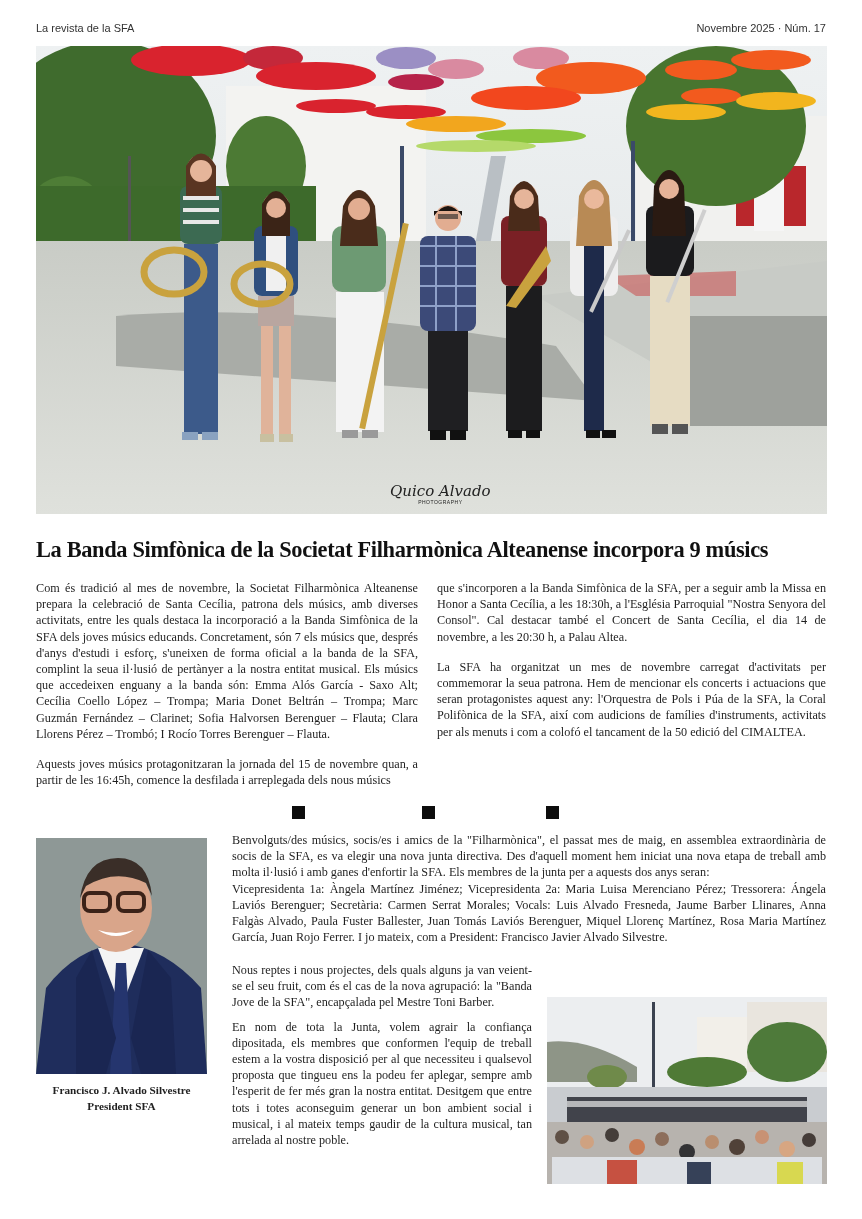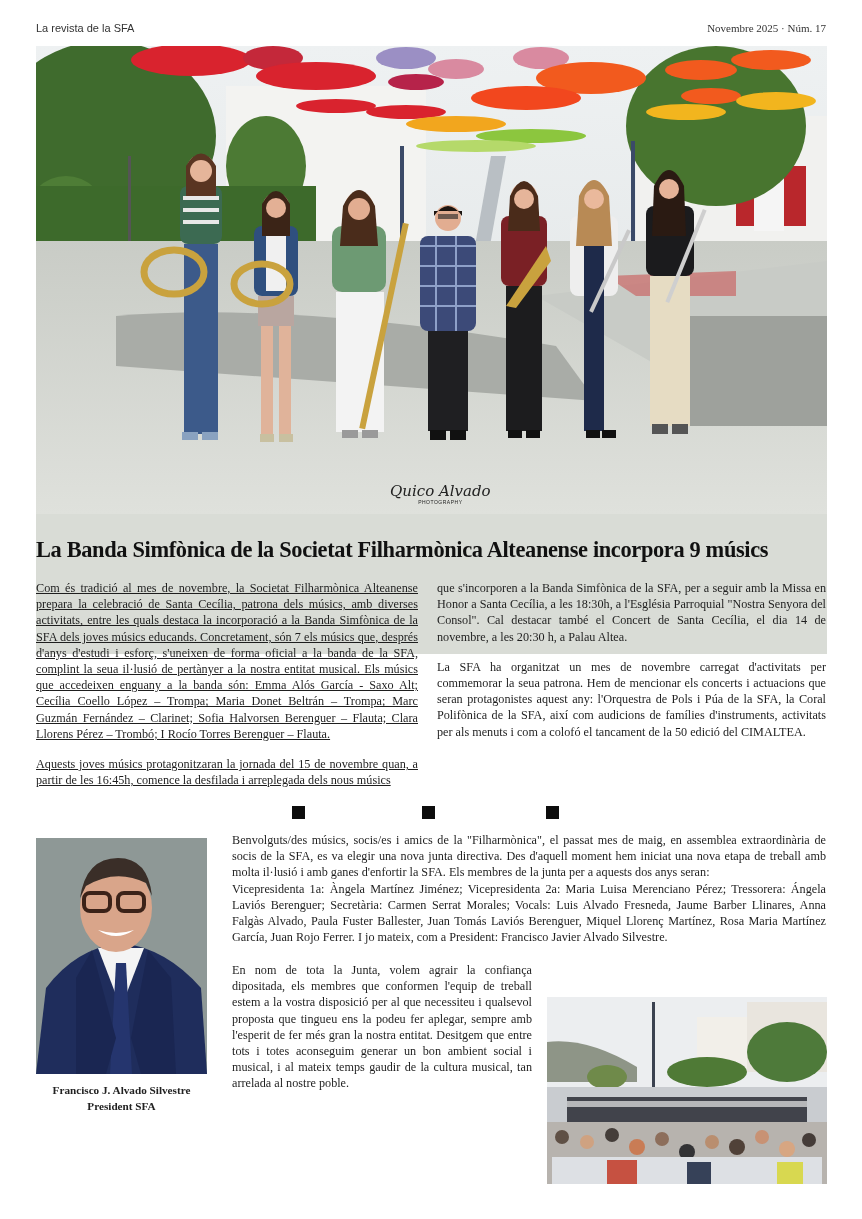--- a/index.html
+++ b/index.html
@@ -1,33 +1,33 @@
 <!DOCTYPE html>
 <html><head>
 <meta charset="utf-8">
 <style>
   * { box-sizing: border-box; margin: 0; padding: 0; }
   html, body { width: 862px; height: 1219px; background: #ffffff; overflow: hidden; }
   body { position: relative; font-family: "Liberation Serif", "DejaVu Serif", serif; color: #1a1a1a; }
 
   .running-head-left { position: absolute; left: 36px; top: 22px; font-family: "Liberation Sans", "DejaVu Sans", sans-serif; font-size: 11px; color: #333; }
-  .running-head-right { position: absolute; right: 36px; top: 22px; font-family: Liberation Serif, serif; font-size: 11px; color: #333; text-align: right; }
+  .running-head-right { position: absolute; right: 36px; top: 22px; font-family: Liberation Sans, sans-serif; font-size: 11px; color: #333; text-align: right; }
 
   
-  .hero { position: absolute; left: 36px; top: 46px; width: 791px; height: 608px; overflow: hidden; background: #d9dcd6; }
+  .hero { position: absolute; left: 36px; top: 46px; width: 791px; height: 468px; overflow: hidden; background: #d9dcd6; }
   .hero svg { display: block; }
   .photo-credit { position: absolute; left: 354px; top: 438px; text-align: center; color: #222; }
   .photo-credit .sig { font-family: "DejaVu Serif", serif; font-style: italic; font-size: 15px; line-height: 15px; }
   .photo-credit .sub { font-family: "Liberation Sans", sans-serif; font-size: 5px; letter-spacing: 0.5px; }
 
   .headline { position: absolute; left: 36px; top: 537px; width: 795px; font-family: "Liberation Serif", serif; font-weight: bold; font-size: 22.4px; letter-spacing: -0.35px; white-space: nowrap; color: #111; }
 
   .col { position: absolute; font-size: 12.2px; line-height: 16.2px; text-align: justify; color: #1e1e1e; }
   .col p { margin-bottom: 14px; }
-  .col-left { left: 36px; top: 580px; width: 382px; text-decoration: underline; }
+  .col-left { left: 36px; top: 580px; width: 382px; }
   .col-right { left: 437px; top: 580px; width: 389px; }
 
   .separator { position: absolute; top: 806px; width: 13px; height: 13px; background: #0d0d0d; }
 
   .portrait { position: absolute; left: 36px; top: 838px; width: 171px; height: 236px; overflow: hidden; background: #8a9492; }
   .caption { position: absolute; left: 36px; top: 1082px; width: 171px; text-align: center; font-weight: bold; font-size: 11.2px; line-height: 16px; color: #222; }
 
   .letter-wide { position: absolute; left: 232px; top: 832px; width: 594px; font-size: 12.2px; line-height: 16.2px; text-align: justify; color: #1e1e1e; }
   .letter-narrow { position: absolute; left: 232px; top: 962px; width: 300px; font-size: 12.2px; line-height: 16.2px; text-align: justify; color: #1e1e1e; }
   .letter-narrow p { margin-bottom: 8px; }
@@ -212,20 +212,21 @@
   <div>Francisco J. Alvado Silvestre</div>
   <div>President SFA</div>
 </div>
 
 <div class="letter-wide">
   <span>Benvolguts/des músics, socis/es i amics de la "Filharmònica", el passat mes de maig, en assemblea extraordinària de socis de la SFA, es va elegir una nova junta directiva. Des d'aquell moment hem iniciat una nova etapa de treball amb molta il·lusió i amb ganes d'enfortir la SFA. Els membres de la junta per a aquests dos anys seran:</span><br>
   <span>Vicepresidenta 1a: Àngela Martínez Jiménez; Vicepresidenta 2a: Maria Luisa Merenciano Pérez; Tressorera: Ángela Laviós Berenguer; Secretària: Carmen Serrat Morales; Vocals: Luis Alvado Fresneda, Jaume Barber Llinares, Anna Falgàs Alvado, Paula Fuster Ballester, Juan Tomás Laviós Berenguer, Miquel Llorenç Martínez, Rosa Maria Martínez García, Juan Rojo Ferrer. I jo mateix, com a President: Francisco Javier Alvado Silvestre.</span>
 </div>
 
 <div class="letter-narrow">
+  <p>Nous reptes i nous projectes, dels quals alguns ja van veient-se el seu fruit, com és el cas de la nova agrupació: la "Banda Jove de la SFA", encapçalada pel Mestre Toni Barber.</p>
   <p class="tight">En nom de tota la Junta, volem agrair la confiança dipositada, els membres que conformen l'equip de treball estem a la vostra disposició per al que necessiteu i qualsevol proposta que tingueu ens la podeu fer aplegar, sempre amb l'esperit de fer més gran la nostra entitat. Desitgem que entre tots i totes aconseguim generar un bon ambient social i musical, i al mateix temps gaudir de la cultura musical, tan arrelada al nostre poble.</p>
 </div>
 
 <div class="concert-photo" title="Concert a l'aire lliure de la banda davant del públic">
   <svg width="280" height="187" viewBox="0 0 280 187" xmlns="http://www.w3.org/2000/svg">
     <rect width="280" height="187" fill="#eceef0"></rect>
     <path d="M0 45 Q40 40 90 70 L90 85 L0 85Z" fill="#8e9587"></path>
     <rect x="150" y="20" width="60" height="55" fill="#f2efe9"></rect>
     <rect x="200" y="5" width="80" height="70" fill="#e9e5de"></rect>
     <rect x="105" y="5" width="3" height="95" fill="#3b4250"></rect>

